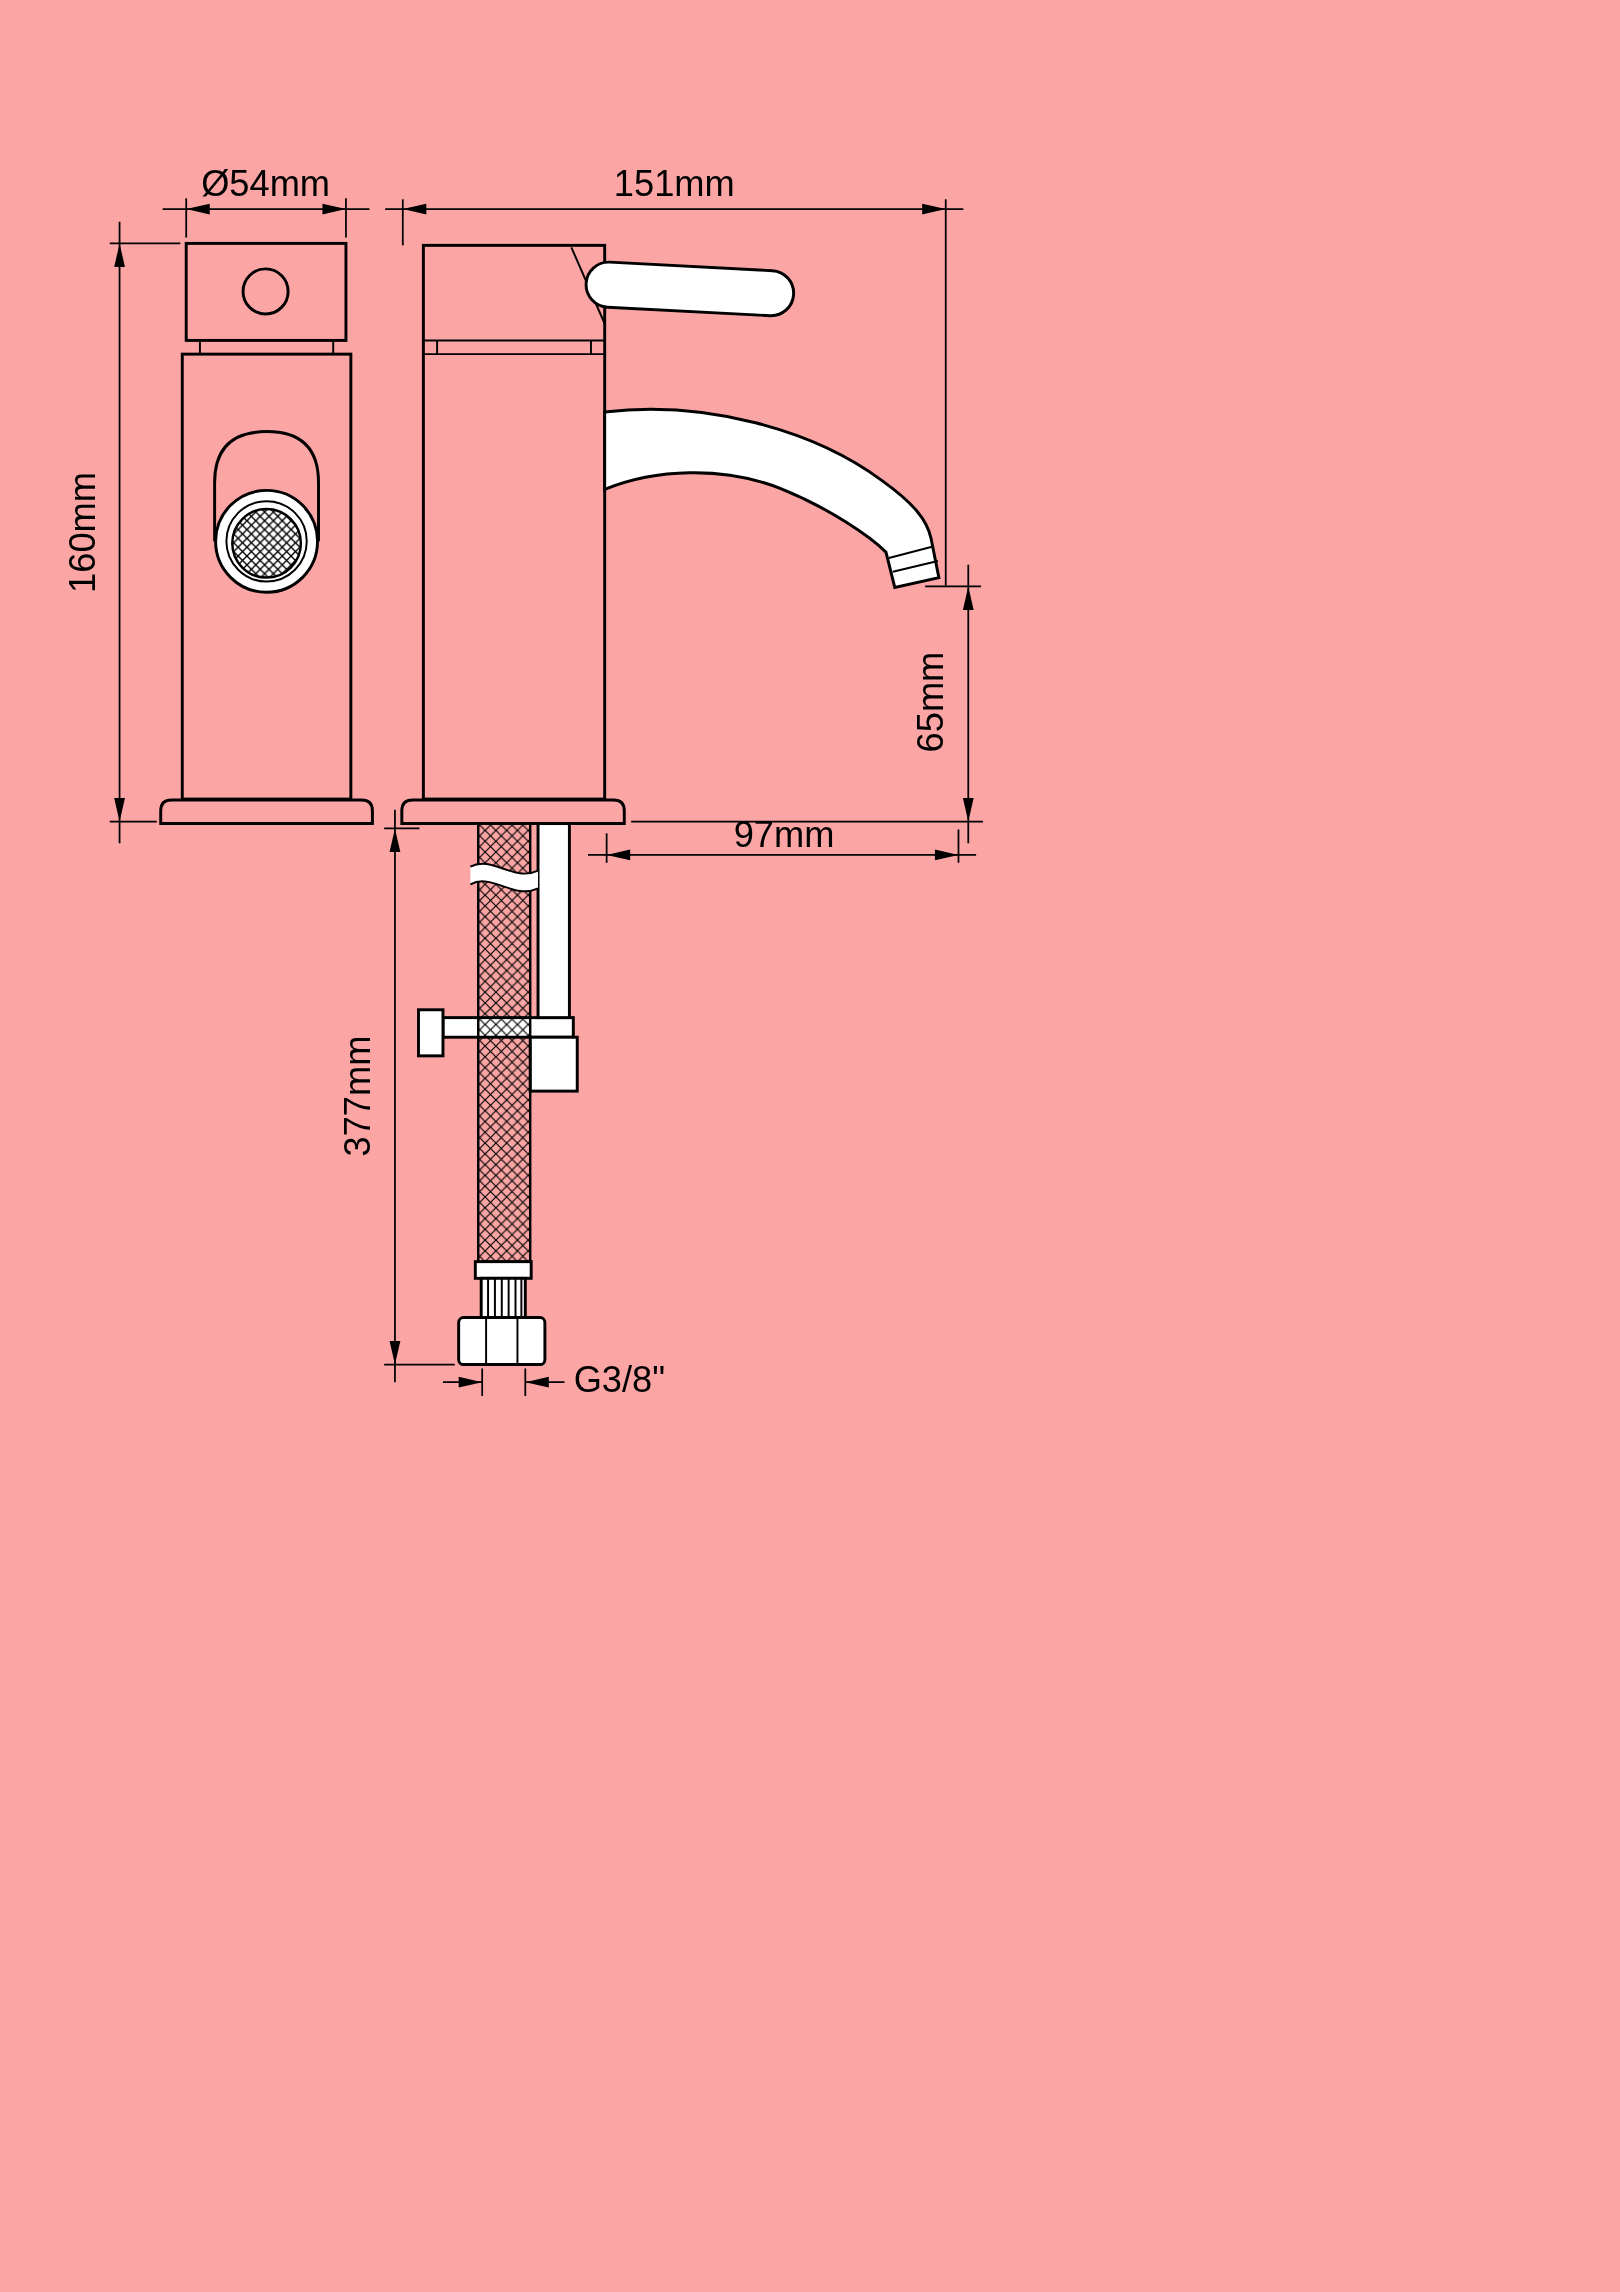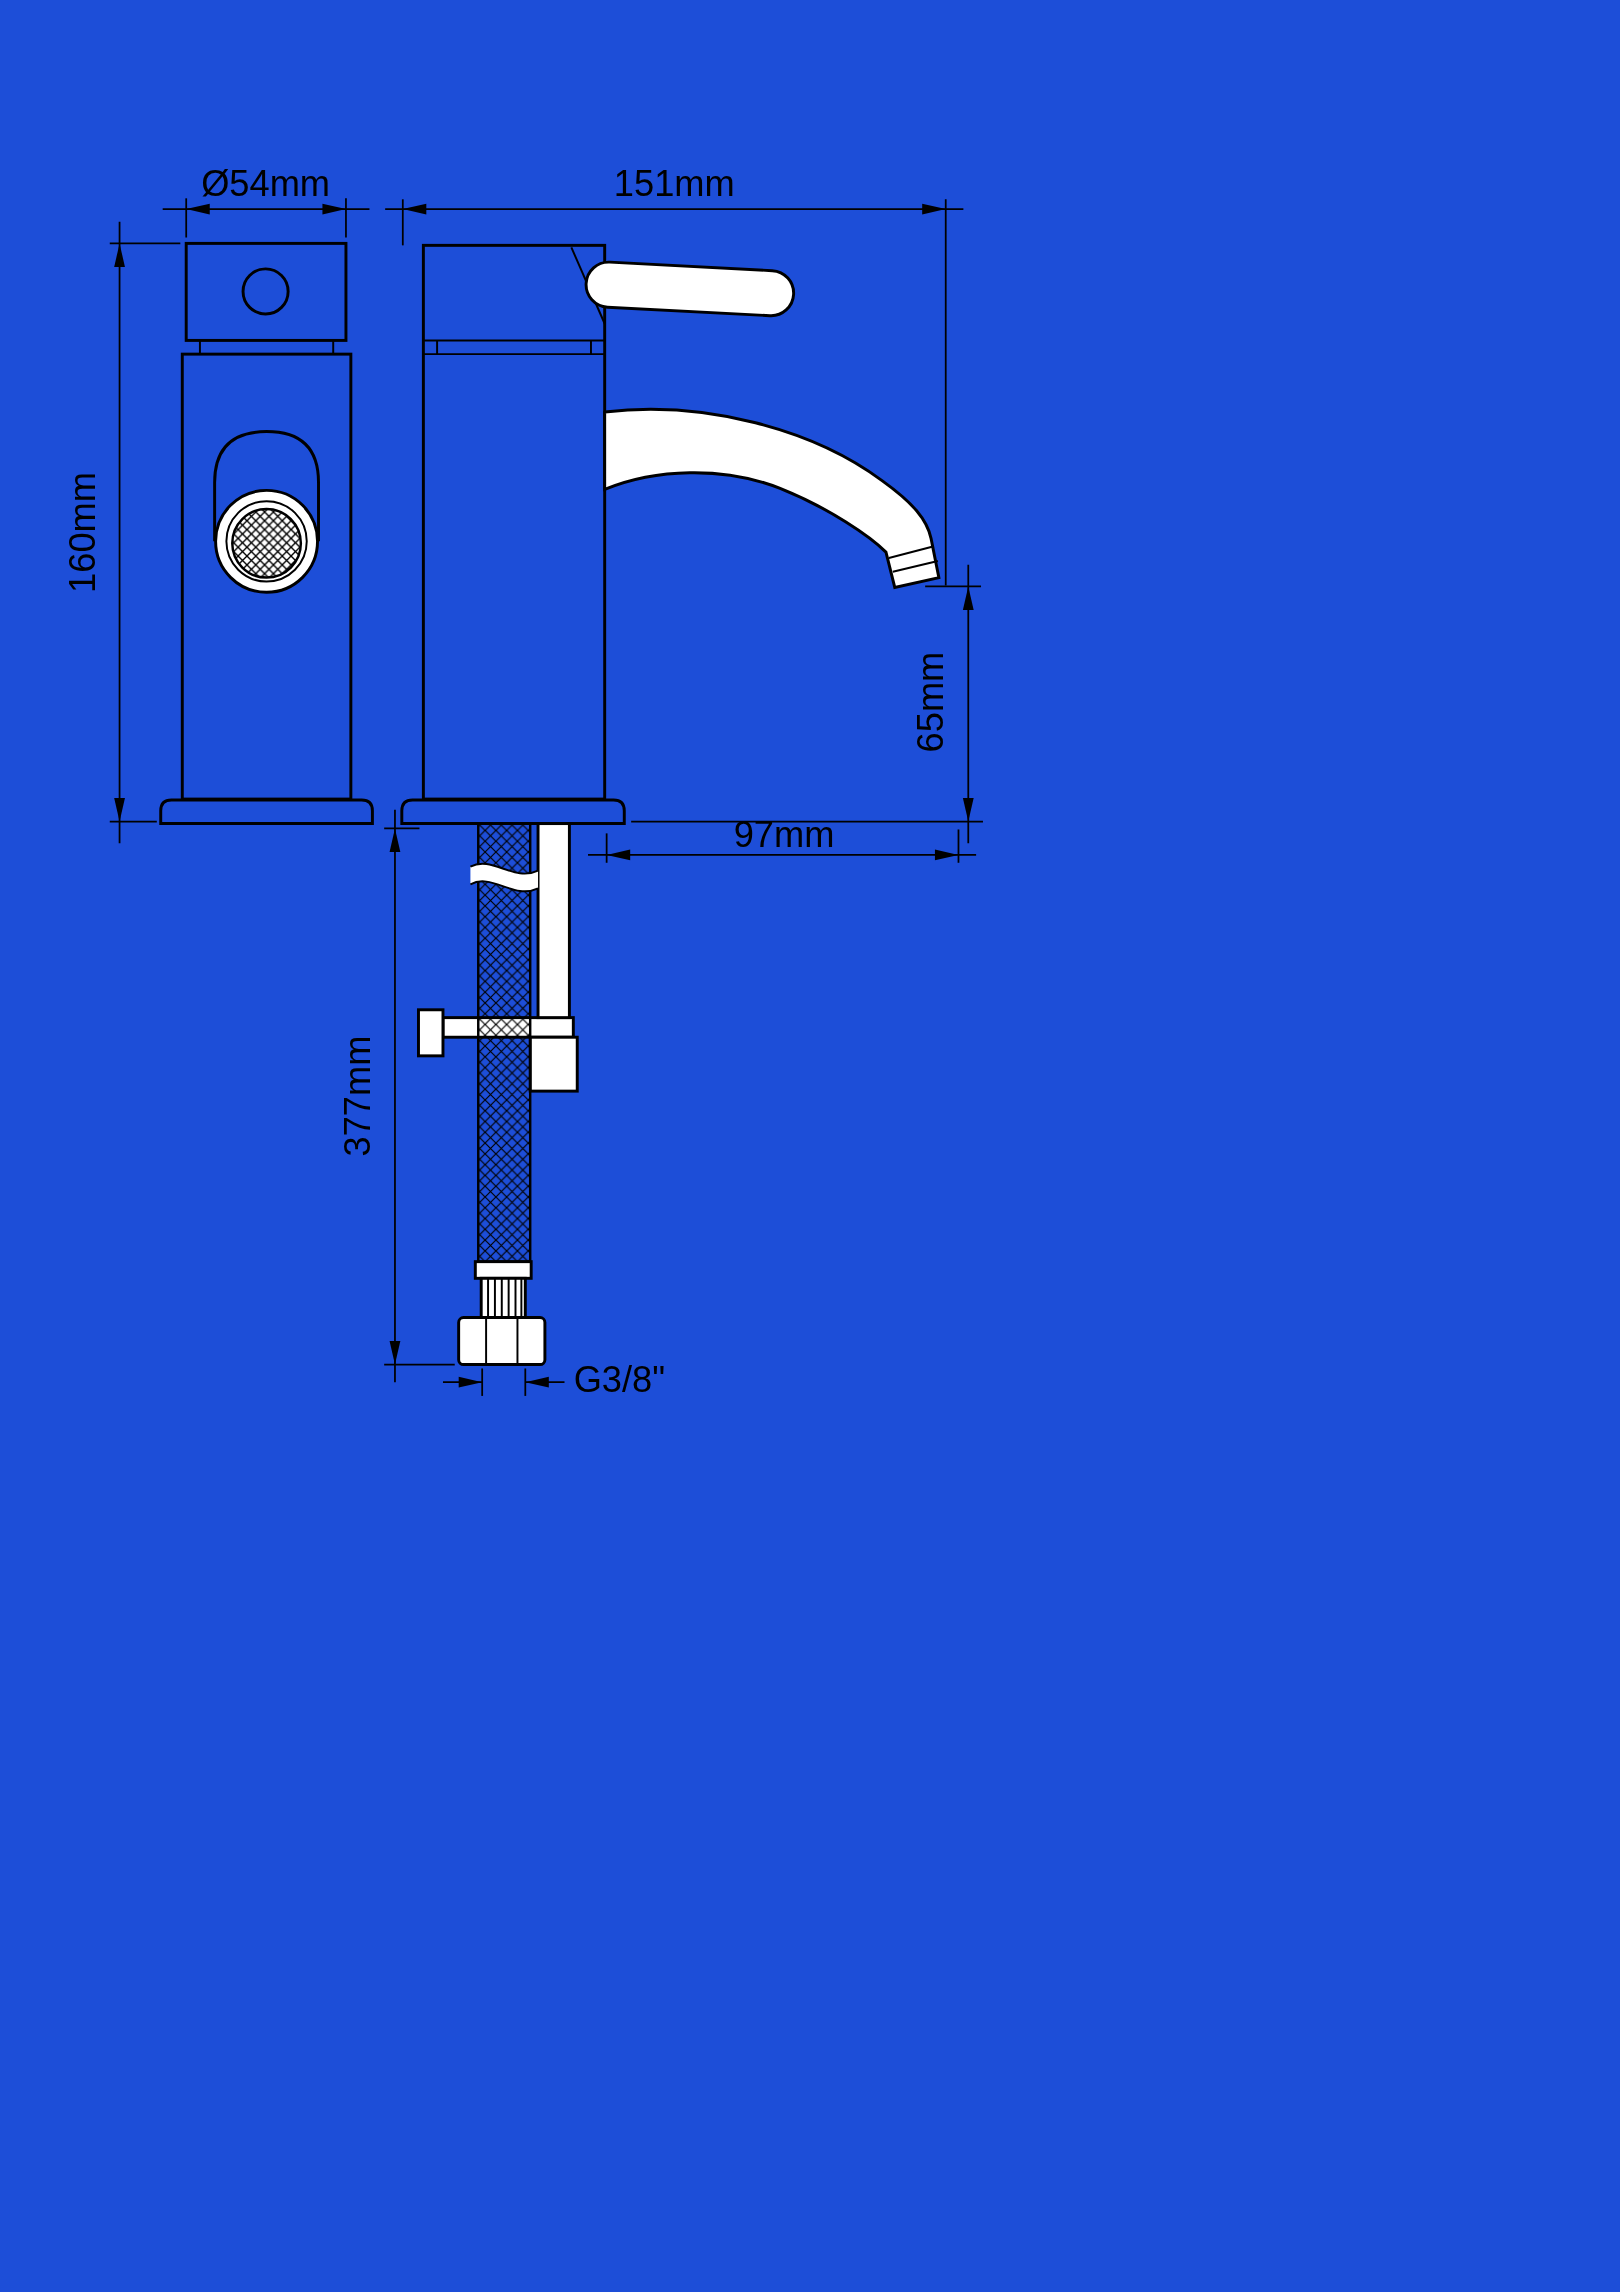--- a/index.html
+++ b/index.html
@@ -1,20 +1,20 @@
 <!DOCTYPE html>
 <html><head>
 <meta charset="utf-8">
 <style>
   html, body { margin: 0; padding: 0; background: #ffffff; }
   .canvas {
     position: relative;
     width: 1620px;
     height: 2293px;
-    background: #1d4ed8;
+    background: #fca5a5;
     font-family: "Liberation Sans", sans-serif;
   }
   svg { position: absolute; top: 0; left: 0; }
   .outline { fill: none; stroke: #000; stroke-width: 3; }
   .solid   { fill: #fff; stroke: #000; stroke-width: 3; }
   .thin    { fill: none; stroke: #000; stroke-width: 2; }
   .dimline { fill: none; stroke: #000; stroke-width: 1.8; }
   .arrow   { fill: #000; stroke: none; }
   .dim-text {
     font-family: "Liberation Sans", sans-serif;

